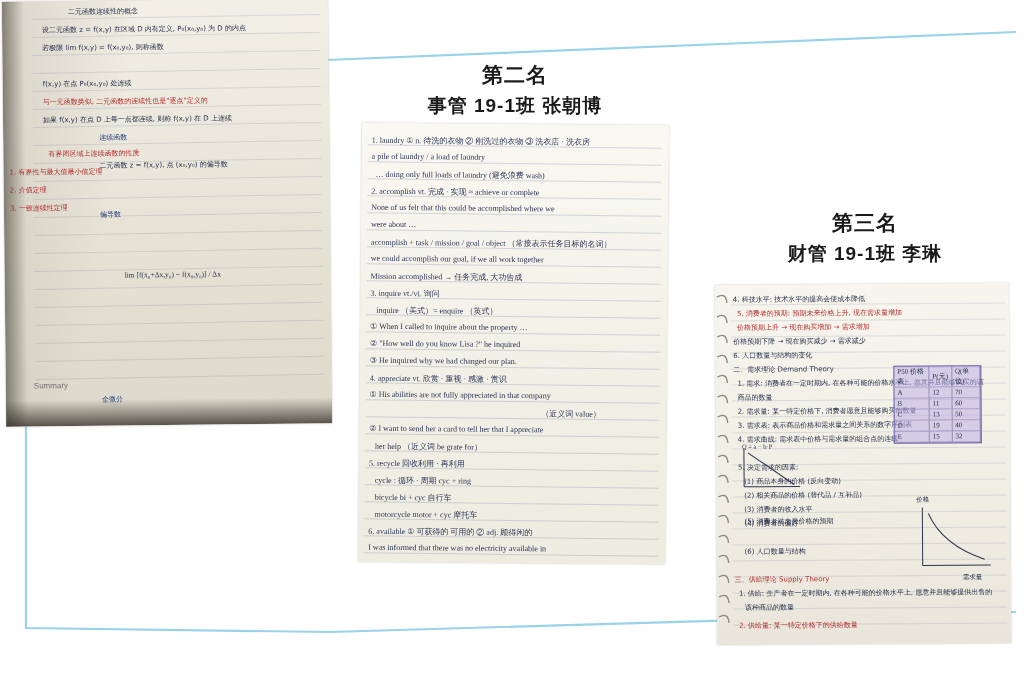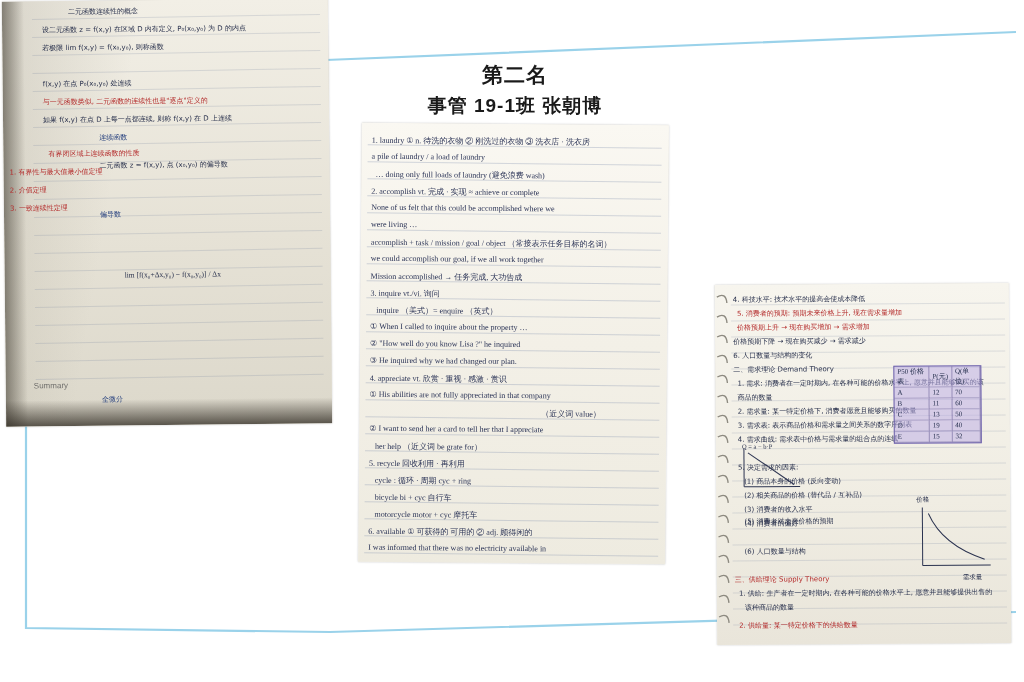--- a/index.html
+++ b/index.html
@@ -240,21 +240,21 @@
         <line x1="6" y1="413" x2="300" y2="414"></line>
         <line x1="6" y1="430" x2="300" y2="431"></line>
       </g>
     </svg>
 
     <div class="txt eng" style="left:10px; top:12px;">1. laundry  ① n. 待洗的衣物  ② 刚洗过的衣物  ③ 洗衣店 · 洗衣房</div>
     <div class="txt eng" style="left:10px; top:29px;">a pile of laundry / a load of laundry</div>
     <div class="txt eng" style="left:14px; top:46px;">… doing only full loads of laundry (避免浪费 wash)</div>
     <div class="txt eng" style="left:10px; top:63px;">2. accomplish  vt. 完成 · 实现 ≈ achieve or complete</div>
     <div class="txt eng" style="left:10px; top:80px;">None of us felt that this could be accomplished where we</div>
-    <div class="txt eng" style="left:10px; top:97px;">were living …</div>
+    <div class="txt eng" style="left:10px; top:97px;">were about …</div>
     <div class="txt eng" style="left:10px; top:114px;">accomplish + task / mission / goal / object  （常接表示任务目标的名词）</div>
     <div class="txt eng" style="left:10px; top:131px;">we could accomplish our goal, if we all work together</div>
     <div class="txt eng" style="left:10px; top:148px;">Mission accomplished → 任务完成, 大功告成</div>
     <div class="txt eng" style="left:10px; top:165px;">3. inquire  vt./vi. 询问</div>
     <div class="txt eng" style="left:16px; top:182px;">inquire （美式）= enquire （英式）</div>
     <div class="txt eng" style="left:10px; top:199px;">① When I called to inquire about the property …</div>
     <div class="txt eng" style="left:10px; top:216px;">② "How well do you know Lisa ?" he inquired</div>
     <div class="txt eng" style="left:10px; top:233px;">③ He inquired why we had changed our plan.</div>
     <div class="txt eng" style="left:10px; top:250px;">4. appreciate  vt. 欣赏 · 重视 · 感激 · 赏识</div>
     <div class="txt eng" style="left:10px; top:267px;">① His abilities are not fully appreciated in that company</div>
@@ -262,20 +262,24 @@
     <div class="txt eng" style="left:10px; top:301px;">② I want to send her a card to tell her that I appreciate</div>
     <div class="txt eng" style="left:16px; top:318px;">her help            （近义词 be grate for）</div>
     <div class="txt eng" style="left:10px; top:335px;">5. recycle  回收利用 · 再利用</div>
     <div class="txt eng" style="left:16px; top:352px;">cycle : 循环 · 周期      cyc + ring</div>
     <div class="txt eng" style="left:16px; top:369px;">bicycle      bi + cyc     自行车</div>
     <div class="txt eng" style="left:16px; top:386px;">motorcycle   motor + cyc   摩托车</div>
     <div class="txt eng" style="left:10px; top:403px;">6. available  ① 可获得的 可用的   ② adj. 顾得闲的</div>
     <div class="txt eng" style="left:10px; top:420px;">I was informed that there was no electricity available in</div>
   </div>
 
+  <div class="caption" style="left:745px; top:208px; width:240px;">
+    <div class="rank">第三名</div>
+    <div class="name">财管 19-1班 李琳</div>
+  </div>
 
   <div class="photo" id="photo-third">
     <div class="tone"></div>
 
     <svg class="spiral" viewBox="0 0 14 360" xmlns="http://www.w3.org/2000/svg">
       <g stroke="#8d8a80" stroke-width="1.4" fill="none">
         <path d="M2 12 q9 -5 10 6"></path>
           <path d="M2 32 q9 -5 10 6"></path>
           <path d="M2 52 q9 -5 10 6"></path>
         <path d="M2 72 q9 -5 10 6"></path>

